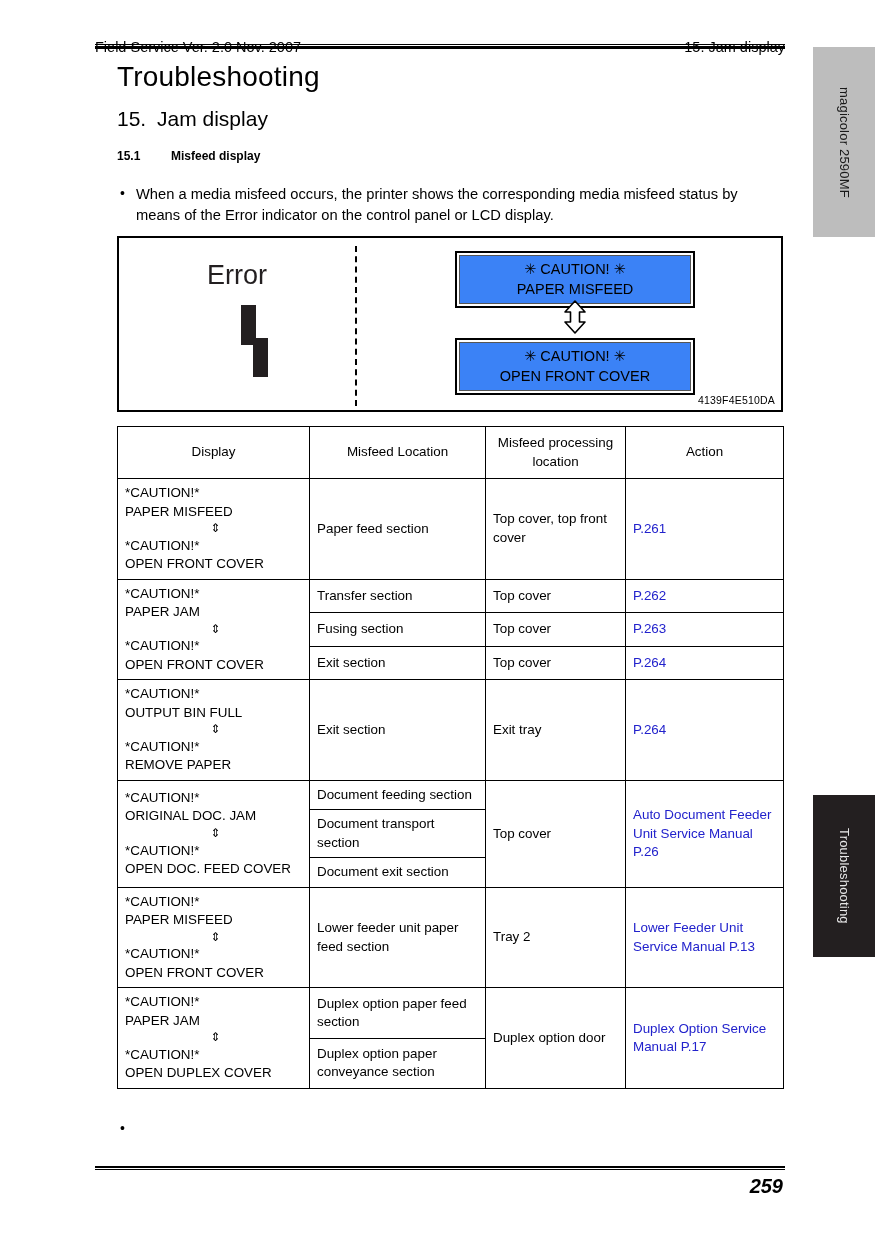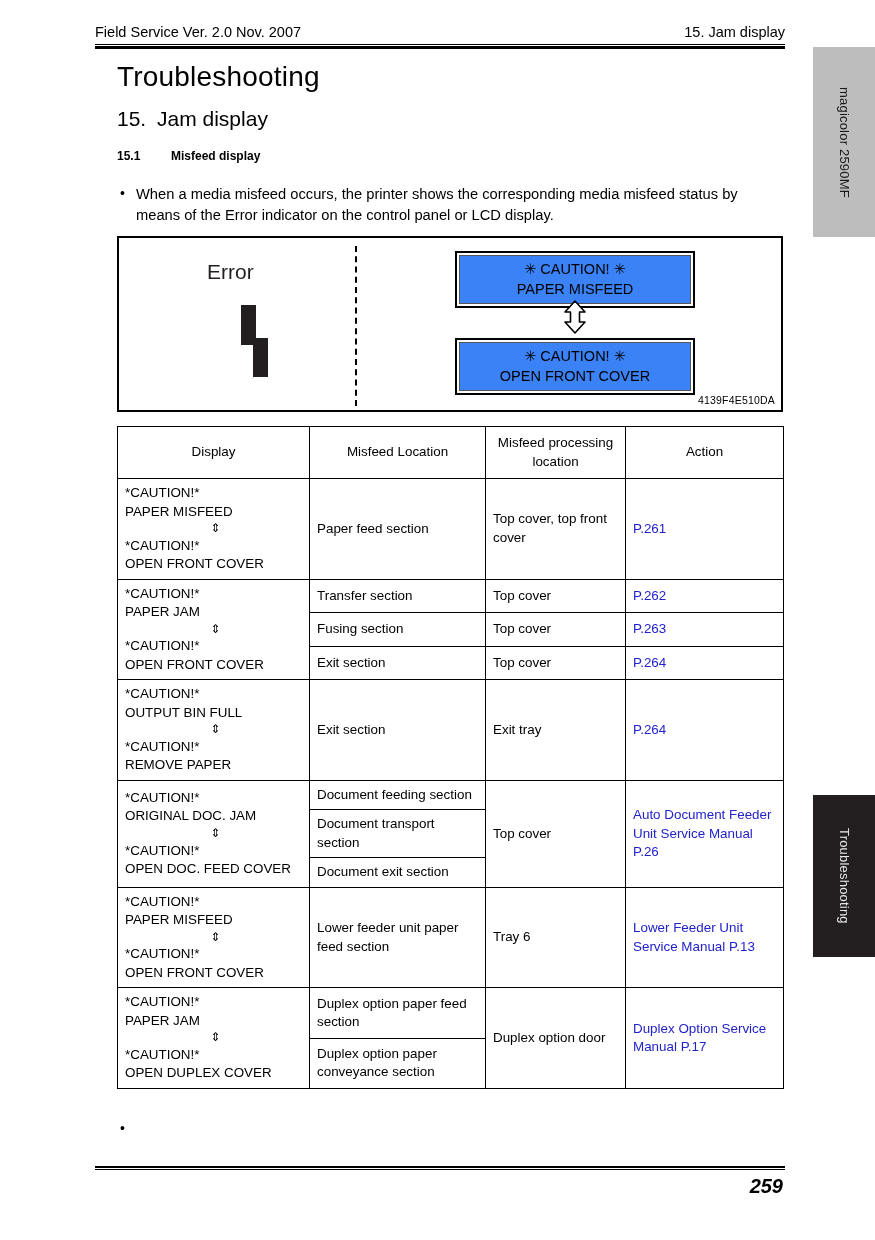--- a/index.html
+++ b/index.html
@@ -45,21 +45,21 @@
     top: 795px;
     height: 162px;
     background: #231f20;
   }
   #tab-chapter span { color: #e8e8e8; }
 
   
   #header {
     position: absolute;
     left: 95px;
-    top: 24px;
+    top: 39px;
     width: 690px;
     display: flex;
     justify-content: space-between;
     align-items: baseline;
     font-size: 14.5px;
   }
   #header-rule {
     position: absolute;
     left: 95px;
     top: 44px;
@@ -127,21 +127,21 @@
     position: absolute;
     left: 236px;
     top: 8px;
     height: 160px;
     border-left: 2px dashed #000;
   }
   #error-label {
     position: absolute;
     left: 88px;
     top: 22px;
-    font-size: 21px;
+    font-size: 27px;
     letter-spacing: 0px;
     color: #231f20;
   }
   #error-glyph {
     position: absolute;
     left: 118px;
     top: 67px;
     width: 40px;
     height: 72px;
   }
@@ -372,21 +372,21 @@
         </tr>
         <tr>
           <td class="mid" rowspan="1">
             <div class="disp-line">*CAUTION!*</div>
             <div class="disp-line">PAPER MISFEED</div>
             <div class="disp-arrow">⇕</div>
             <div class="disp-line">*CAUTION!*</div>
             <div class="disp-line">OPEN FRONT COVER</div>
           </td>
           <td class="mid">Lower feeder unit paper feed section</td>
-          <td class="mid" rowspan="1">Tray 6</td>
+          <td class="mid" rowspan="1">Tray 2</td>
           <td class="mid" rowspan="1"><span class="link">Lower Feeder Unit Service Manual P.13</span></td>
         </tr>
         <tr>
           <td class="mid" rowspan="2">
             <div class="disp-line">*CAUTION!*</div>
             <div class="disp-line">PAPER JAM</div>
             <div class="disp-arrow">⇕</div>
             <div class="disp-line">*CAUTION!*</div>
             <div class="disp-line">OPEN DUPLEX COVER</div>
           </td>

